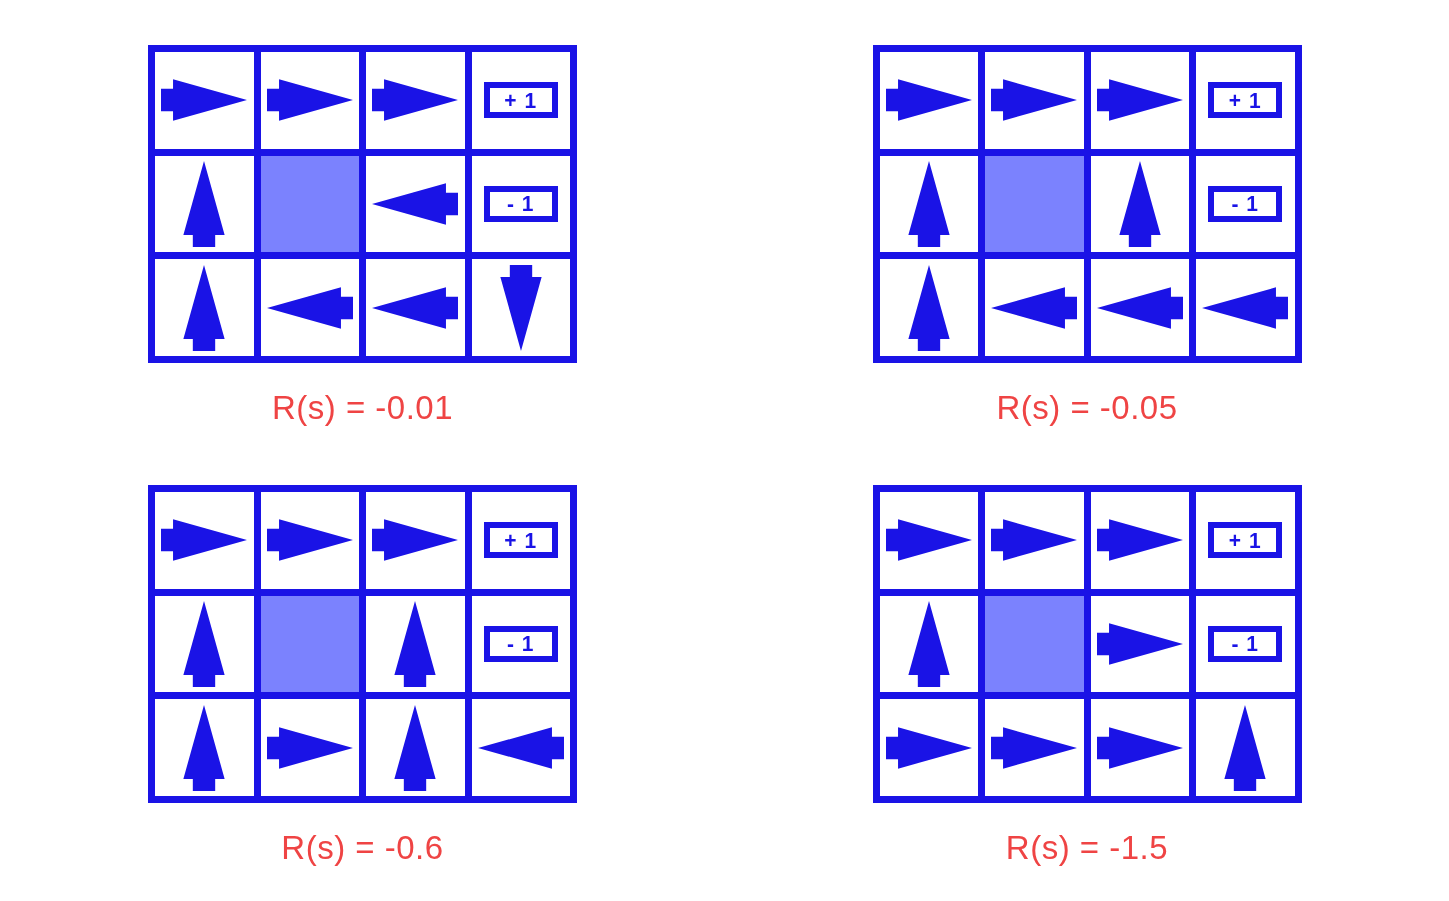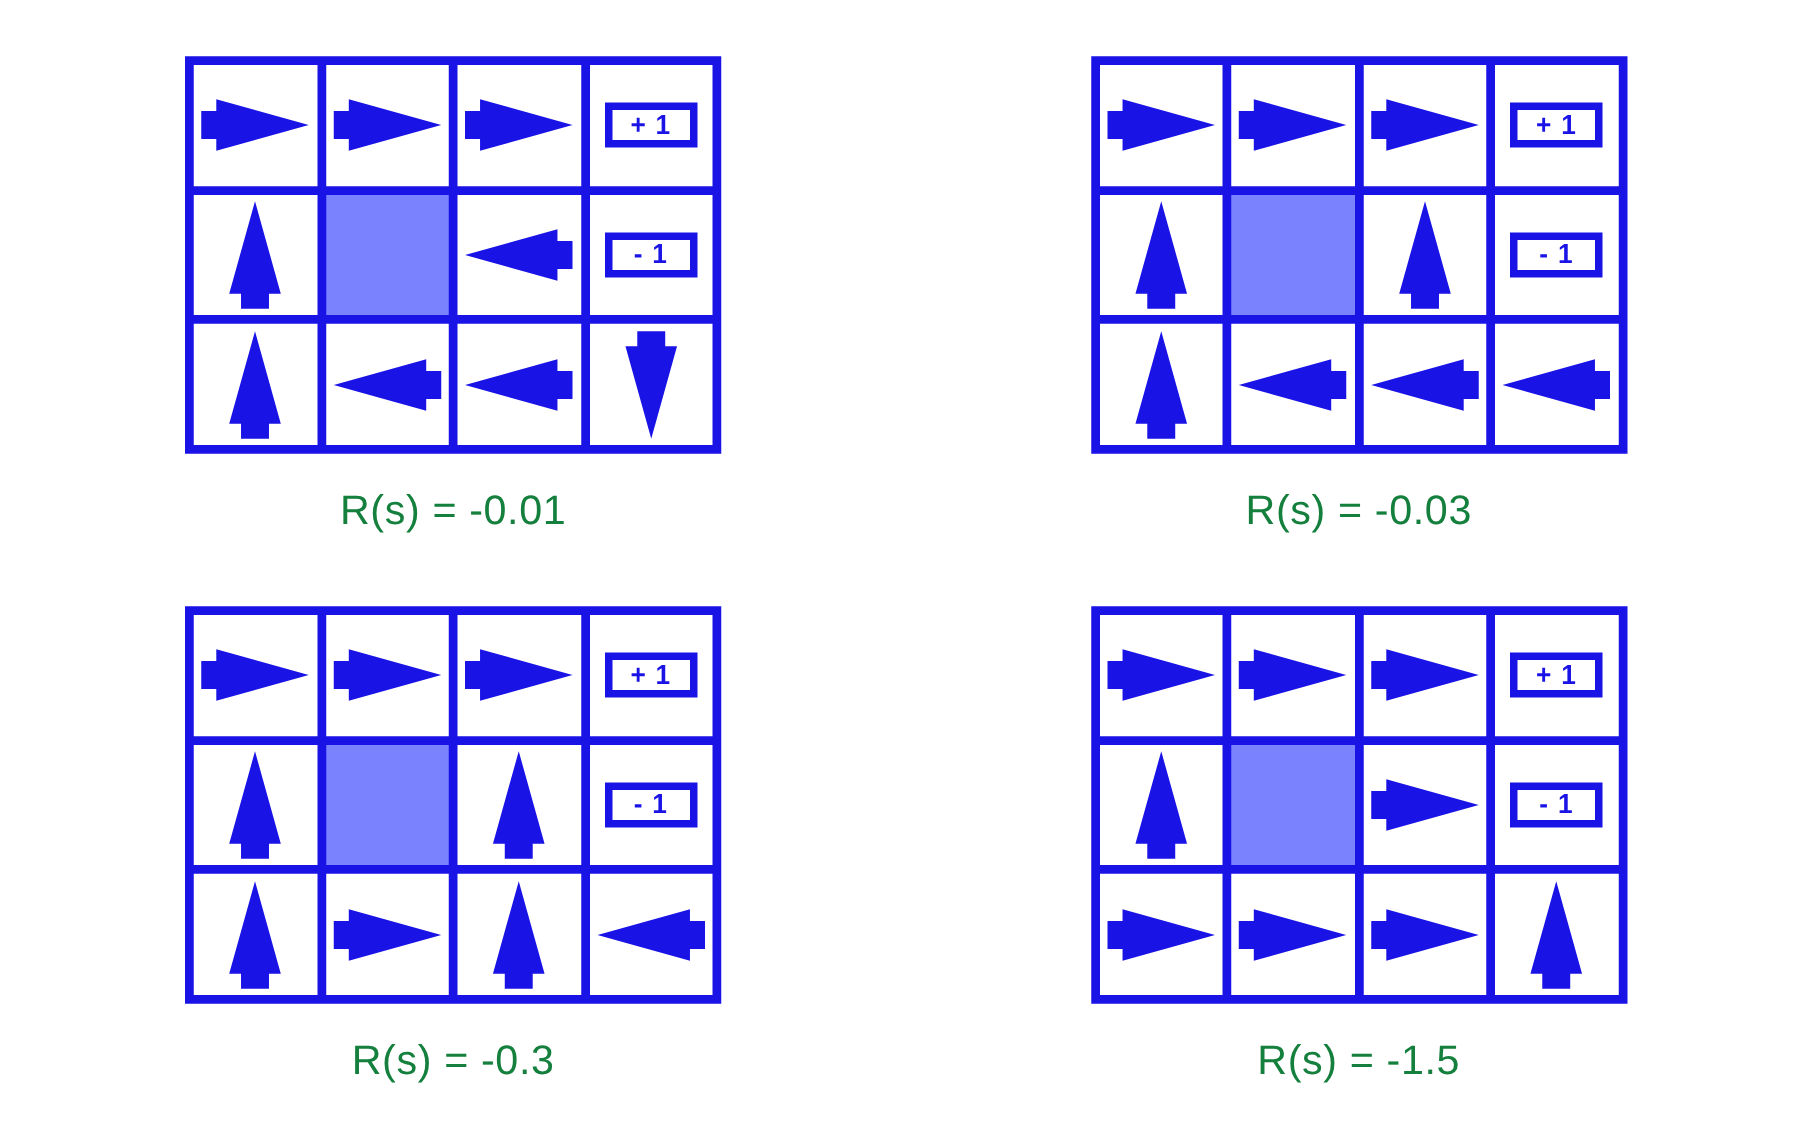--- a/index.html
+++ b/index.html
@@ -89,21 +89,21 @@
     line-height: 1;
     letter-spacing: 1px;
     transform: scaleY(1.05);
     white-space: nowrap;
   }
 
   .caption {
     margin-top: 26px;
     font-family: "Liberation Sans", sans-serif;
     font-size: 33px;
-    color: #15803d;
+    color: #ef4444;
     letter-spacing: 0.5px;
     white-space: nowrap;
   }
 </style>
 </head>
 <body>
 
 <div id="figure">
     <div class="panel">
       <div class="grid-wrap">
@@ -258,21 +258,21 @@
           </div>
           <div class="cell">
             <span style="display: flex; align-items: center; justify-content: center;">
               <svg class="arrow-svg" viewBox="0 0 100 60" width="86" height="52" style="transform: rotate(180deg);">
                 <polygon points="0,17 14,17 14,6 100,30 14,54 14,43 0,43" fill="#1a13e6"></polygon>
               </svg>
             </span>
           </div>
         </div>
       </div>
-      <div class="caption">R(s) = -0.03</div>
+      <div class="caption">R(s) = -0.05</div>
     </div>
     <div class="panel row2">
       <div class="grid-wrap">
         <div class="gridworld">
           <div class="cell">
             <span style="display: flex; align-items: center; justify-content: center;">
               <svg class="arrow-svg" viewBox="0 0 100 60" width="86" height="52">
                 <polygon points="0,17 14,17 14,6 100,30 14,54 14,43 0,43" fill="#1a13e6"></polygon>
               </svg>
             </span>
@@ -339,21 +339,21 @@
           </div>
           <div class="cell">
             <span style="display: flex; align-items: center; justify-content: center;">
               <svg class="arrow-svg" viewBox="0 0 100 60" width="86" height="52" style="transform: rotate(180deg);">
                 <polygon points="0,17 14,17 14,6 100,30 14,54 14,43 0,43" fill="#1a13e6"></polygon>
               </svg>
             </span>
           </div>
         </div>
       </div>
-      <div class="caption">R(s) = -0.3</div>
+      <div class="caption">R(s) = -0.6</div>
     </div>
     <div class="panel row2">
       <div class="grid-wrap">
         <div class="gridworld">
           <div class="cell">
             <span style="display: flex; align-items: center; justify-content: center;">
               <svg class="arrow-svg" viewBox="0 0 100 60" width="86" height="52">
                 <polygon points="0,17 14,17 14,6 100,30 14,54 14,43 0,43" fill="#1a13e6"></polygon>
               </svg>
             </span>

